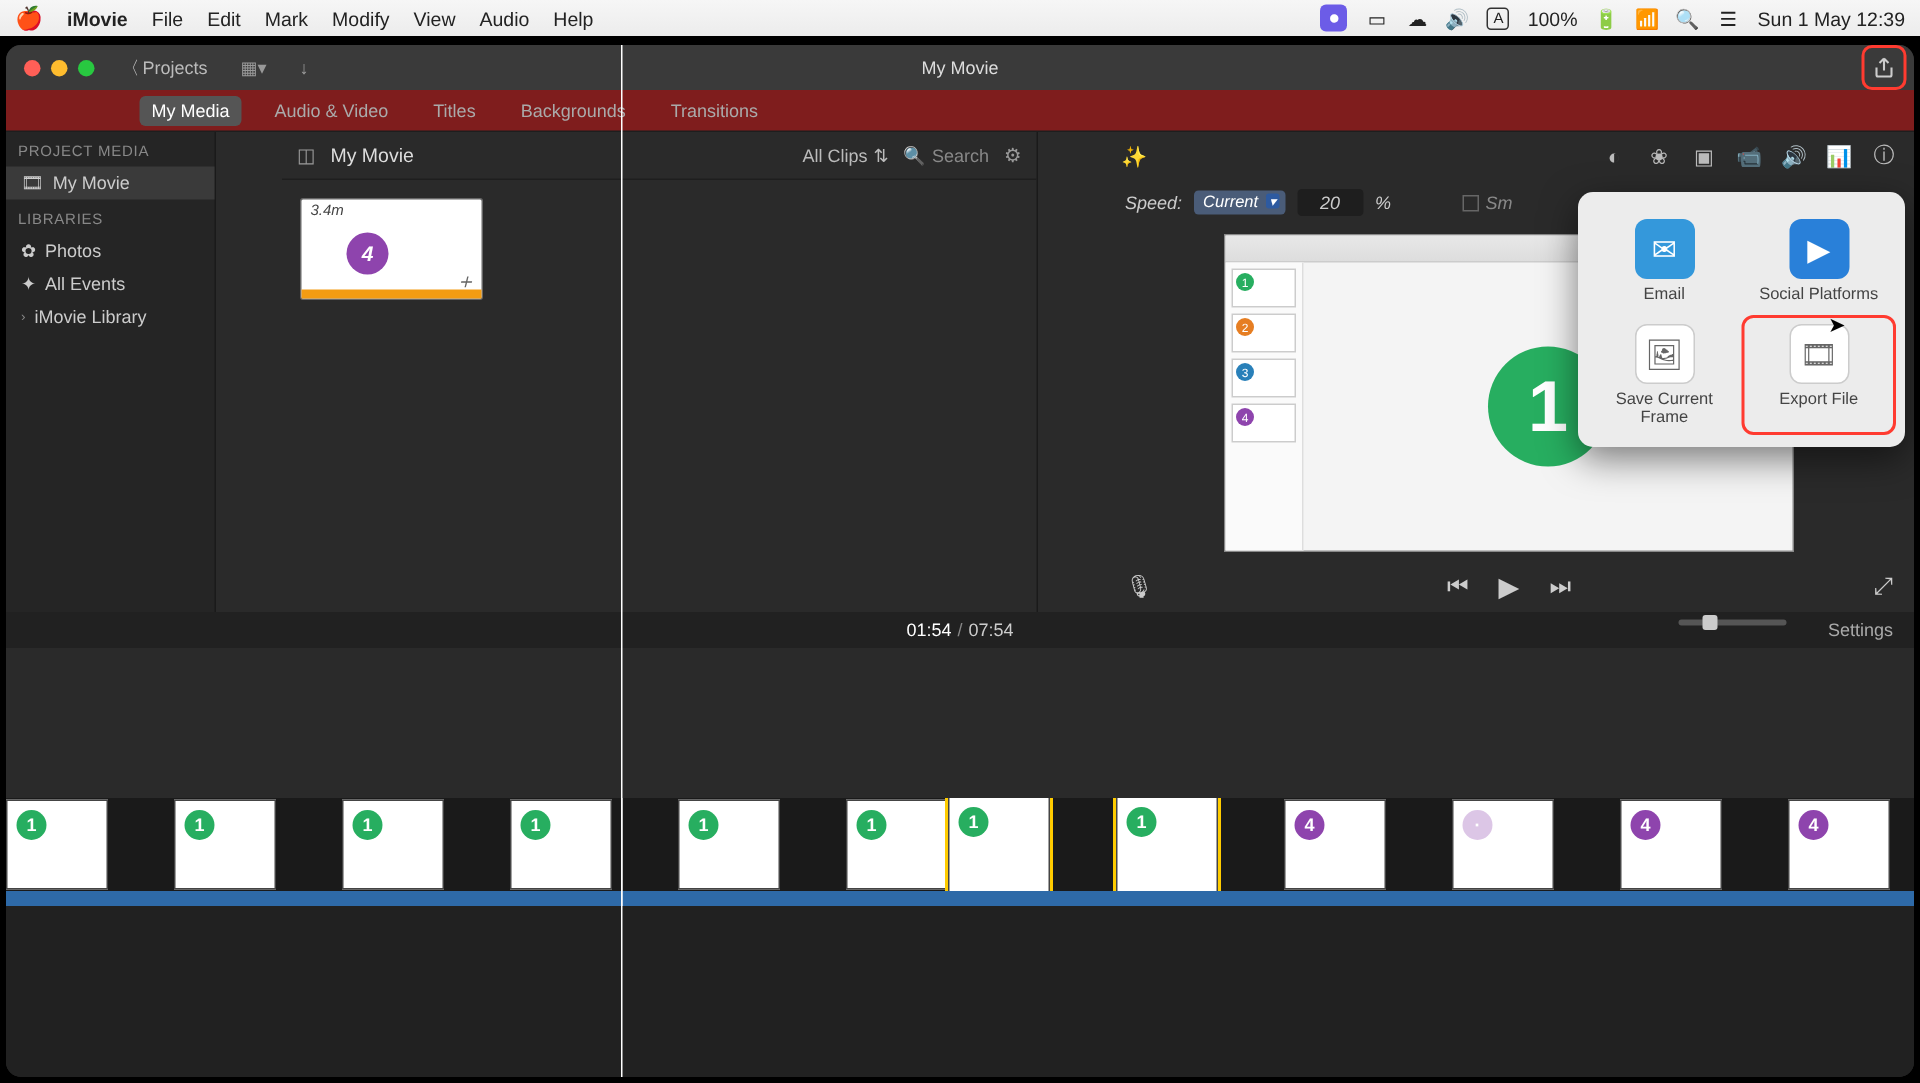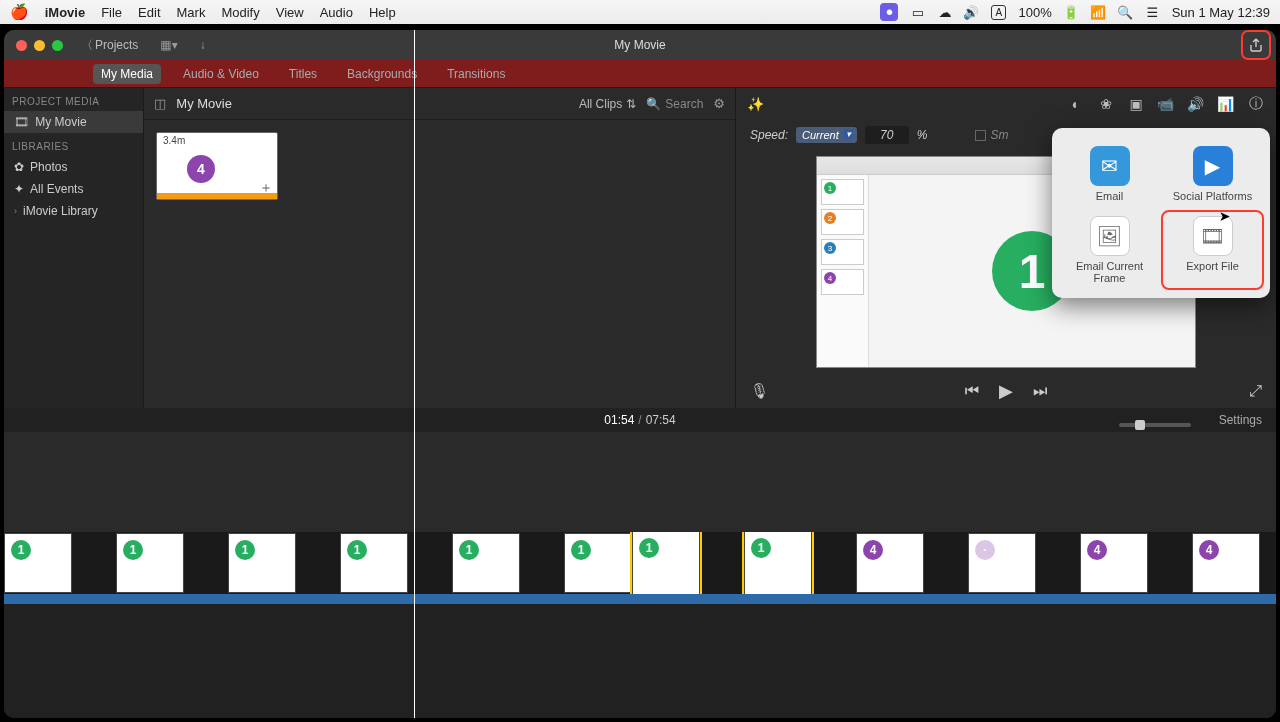--- a/index.html
+++ b/index.html
@@ -24,34 +24,34 @@
 .titlebar .wtitle { position:absolute; left:50%; transform:translateX(-50%); color:#ddd; }
 .titlebar .share { position:absolute; right:8px; top:3px; width:24px; height:24px; display:flex; align-items:center; justify-content:center; color:#ccc; }
 .hl-red { outline: 2px solid #ff3b30; outline-offset: 1px; border-radius: 4px; }
 
 
 .tabsbar { height: 28px; background:#7f1d1d; display:flex; align-items:center; padding-left:89px; gap:14px; font-size:12px; color:#aaa; border-bottom:1px solid #1e1e1e; }
 .tabsbar .tab { padding:3px 8px; border-radius:4px; cursor:default; }
 .tabsbar .tab.active { background:#555; color:#fff; }
 
 
-.main { flex:1; display:flex; min-height: 0; }
+.main { flex:1; display:flex; min-height: 0; gap: 44px; }
 .leftcol { width: 140px; background:#252525; color:#ccc; font-size:12px; border-right:1px solid #1a1a1a; }
 .leftcol .section-hdr { font-size:10px; color:#888; padding:8px 8px 4px; letter-spacing:.5px; }
 .leftcol .item { padding:4px 10px; display:flex; align-items:center; gap:6px; }
 .leftcol .item.sel { background:#3a3a3a; }
 .leftcol .caret { font-size:9px; color:#888; }
 
 .mediacol { flex:1; background:#2a2a2a; display:flex; flex-direction:column; border-right:1px solid #1a1a1a; min-width:0; }
 .mediahdr { height:32px; display:flex; align-items:center; padding:0 10px; gap:10px; color:#ddd; font-size:13px; border-bottom:1px solid #1e1e1e; }
 .mediahdr .spacer{flex:1}
 .mediahdr .dd { font-size:12px; color:#bbb; display:flex; align-items:center; gap:4px; }
 .mediahdr .search { display:flex; align-items:center; gap:4px; color:#888; font-size:12px; }
 .mediahdr .cog { color:#999; }
-.mediabody { flex:1; padding:12px; }
+.mediabody { flex:1; padding:12px;font-style:italic; }
 .clip-thumb { width:122px; height:68px; background:#fff; border:1px solid #666; position:relative; border-radius:2px; }
 .clip-thumb .dur { position:absolute; top:2px; left:4px; font-size:10px; color:#444; background:rgba(255,255,255,.7); padding:0 2px; border-radius:2px; }
 .clip-thumb .circ { position:absolute; top:22px; left:30px; width:28px; height:28px; border-radius:50%; background:#8e44ad; color:#fff; display:flex; align-items:center; justify-content:center; font-weight:bold; font-size:14px; }
 .clip-thumb .plus { position:absolute; bottom:2px; right:4px; color:#666; font-size:14px; }
 .clip-thumb .strip { position:absolute; bottom:0; left:0; right:0; height:6px; background:#f39c12; }
 
 .previewcol { width:540px; background:#2a2a2a; display:flex; flex-direction:column; position:relative; }
 .ptoolbar { height:32px; display:flex; align-items:center; justify-content:flex-end; gap:14px; padding:0 12px; color:#bbb; }
 .ptoolbar .picon { width:16px; height:16px; display:flex; align-items:center; justify-content:center; font-size:14px; }
 .ptoolbar .wand { margin-right:auto; }
@@ -79,21 +79,21 @@
 .pop-item { display:flex; flex-direction:column; align-items:center; gap:4px; padding:4px; font-size:11px; color:#444; text-align:center; }
 .pop-icon { width:40px; height:40px; border-radius:8px; display:flex; align-items:center; justify-content:center; font-size:20px; }
 .pop-icon.email { background:#3498db; color:#fff; }
 .pop-icon.social { background:#2980d9; color:#fff; }
 .pop-icon.gray { background:#fff; border:1px solid #ccc; color:#666; }
 .pop-item.hl { outline:2.5px solid #ff3b30; border-radius:6px; }
 
 
 .timearea { height:310px; background:#212121; display:flex; flex-direction:column; }
 .timehdr { height:24px; display:flex; align-items:center; justify-content:center; color:#ccc; font-size:12px; position:relative; }
-.timehdr .right { position:absolute; right:14px; display:flex; align-items:flex-end; gap:28px; color:#aaa; }
+.timehdr .right { position:absolute; right:14px; display:flex; align-items:flex-start; gap:28px; color:#aaa; }
 .zoom-slider { width:72px; height:4px; background:#555; border-radius:2px; position:relative; }
 .zoom-slider .knob { position:absolute; top:-3px; left:16px; width:10px; height:10px; background:#ccc; border-radius:2px; }
 .ruler { height:100px; background:#2a2a2a; }
 .track { height:72px; background:#1a1a1a; display:flex; align-items:stretch; position:relative; overflow:hidden; }
 .frame { height:60px; width:68px; background:#fff; border:1px solid #444; flex-shrink:0; position:relative; margin-top:1px; }
 .frame .fc { position:absolute; top:6px; left:6px; width:20px; height:20px; border-radius:50%; color:#fff; font-size:12px; font-weight:bold; display:flex; align-items:center; justify-content:center; }
 .frame.g .fc{background:#27ae60}
 .frame.p .fc{background:#8e44ad}
 .frame.hl { outline:2px solid #ffcc00; height:64px; margin-top:-1px; }
 .audio-strip { position:absolute; bottom:0; left:0; right:0; height:10px; background:#2e6aa8; }
@@ -215,21 +215,21 @@
         <span class="picon">❀</span>
         <span class="picon">▣</span>
         <span class="picon">📹</span>
         <span class="picon">🔊</span>
         <span class="picon">📊</span>
         <span class="picon">ⓘ</span>
       </div>
       <div class="speedbar">
         <span>Speed:</span>
         <div class="sel">Current</div>
-        <div class="numbox">70</div>
+        <div class="numbox">20</div>
         <span>%</span>
         <span style="margin-left:40px; display:flex; align-items:center; gap:4px; color:#888">
           <span style="width:11px;height:11px;border:1px solid #666;display:inline-block"></span>
           <span>Sm</span>
         </span>
       </div>
       <div class="viewer">
         <div class="viewer-canvas">
           <div class="ppt-top"></div>
           <div class="ppt-body">
@@ -267,21 +267,21 @@
         <div class="pop-item">
           <div class="pop-icon email">✉︎</div>
           <span>Email</span>
         </div>
         <div class="pop-item">
           <div class="pop-icon social">▶</div>
           <span>Social Platforms</span>
         </div>
         <div class="pop-item">
           <div class="pop-icon gray">🖼</div>
-          <span>Email Current Frame</span>
+          <span>Save Current Frame</span>
         </div>
         <div class="pop-item hl">
           <div class="pop-icon gray">🎞</div>
           <span>Export File</span>
           <span style="position:absolute; font-size:14px; color:#000; transform:translate(12px,-8px)">➤</span>
         </div>
       </div>
     </div>
   </div>
 

